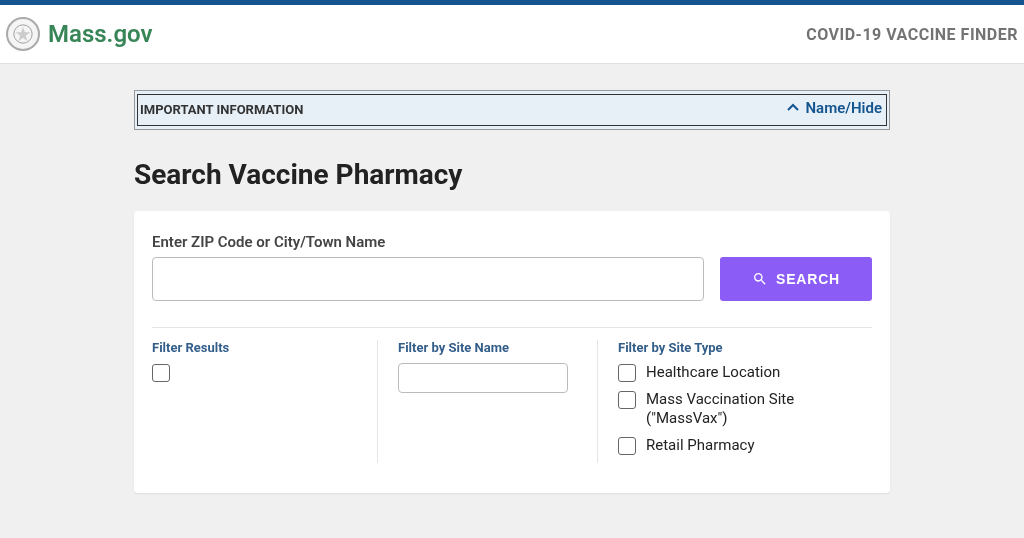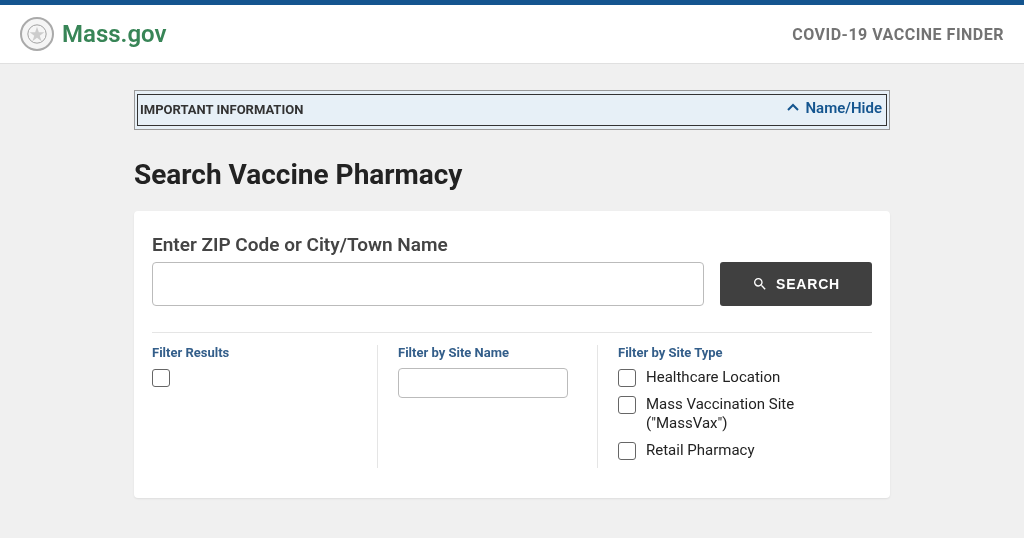--- a/index.html
+++ b/index.html
@@ -9,21 +9,21 @@
       width: 1024px;
       height: 538px;
       overflow: hidden;
     }
     .top-bar {
       height: 5px;
       background: #14558f;
     }
     .header {
       background: #fff;
-      padding: 12px 20px;
+      padding: 12px 6px;
       display: flex;
       justify-content: space-between;
       align-items: center;
       border-bottom: 1px solid #e0e0e0;
     }
     .logo-area {
       display: flex;
       align-items: center;
       gap: 8px;
     }
@@ -94,41 +94,41 @@
     }
     .search-card {
       background: #fff;
       border-radius: 4px;
       padding: 22px 18px 30px 18px;
       box-shadow: 0 1px 2px rgba(0,0,0,0.08);
       margin-bottom: 40px;
     }
     .field-label {
       color: #444;
-      font-size: 19px;
+      font-size: 15px;
       font-weight: 600;
       margin-bottom: 6px;
     }
     .search-row {
       display: flex;
       gap: 16px;
       align-items: flex-end;
       margin-bottom: 26px;
     }
     .search-input-wrap { flex: 1; }
     .zip-input {
       width: 100%;
       height: 44px;
       border: 1px solid #bbb;
       border-radius: 4px;
       padding: 0 12px;
       font-size: 15px;
     }
     .search-btn {
-      background: #404040;
+      background: #8b5cf6;
       color: #fff;
       border: none;
       height: 44px;
       padding: 0 32px;
       border-radius: 3px;
       font-size: 14px;
       font-weight: 700;
       letter-spacing: 0.8px;
       cursor: pointer;
       display: flex;

